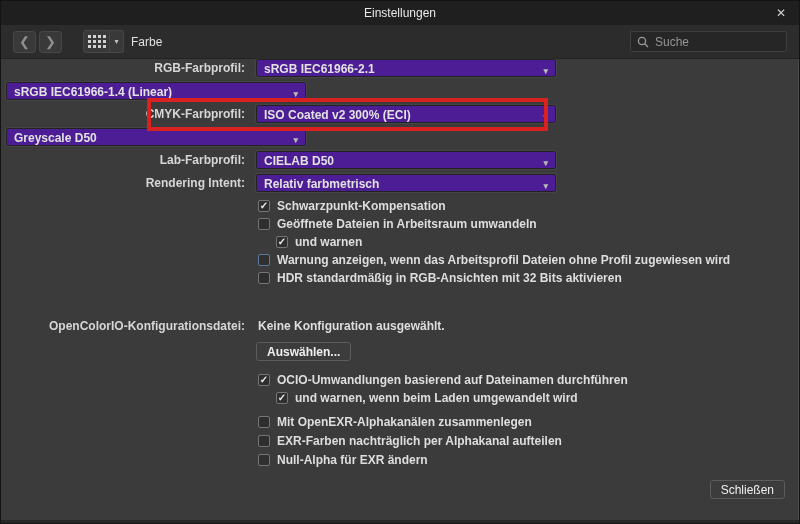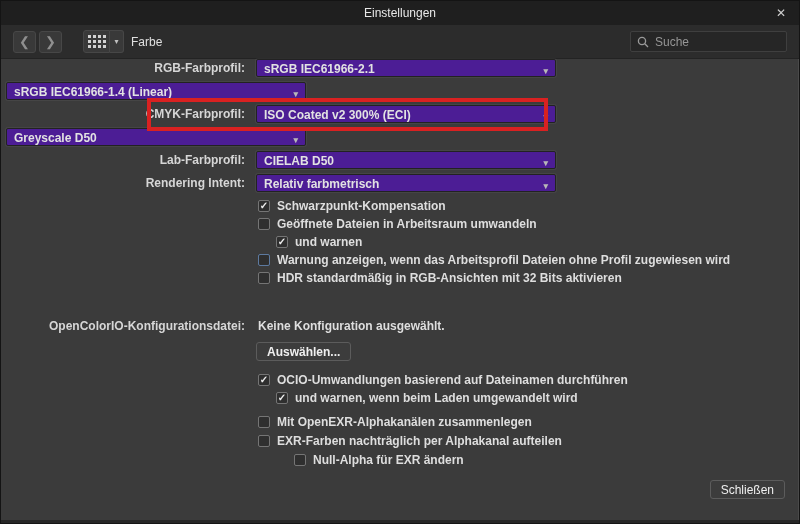--- a/index.html
+++ b/index.html
@@ -208,21 +208,21 @@
             <span></span>
           </span>
         <span class="cb-label">Mit OpenEXR-Alphakanälen zusammenlegen</span>
       </div>
       <div class="cb-row" style="margin-top:1px;">
         <span class="cb">
             <span></span>
           </span>
         <span class="cb-label">EXR-Farben nachträglich per Alphakanal aufteilen</span>
       </div>
-      <div class="cb-row" style="margin-top:1px;margin-left:36px;">
+      <div class="cb-row" style="margin-top:1px;">
         <span class="cb">
             <span></span>
           </span>
         <span class="cb-label">Null-Alpha für EXR ändern</span>
       </div>
     </div>
 
   </div>
 
   <span class="push-btn footer-btn">Schließen</span>

